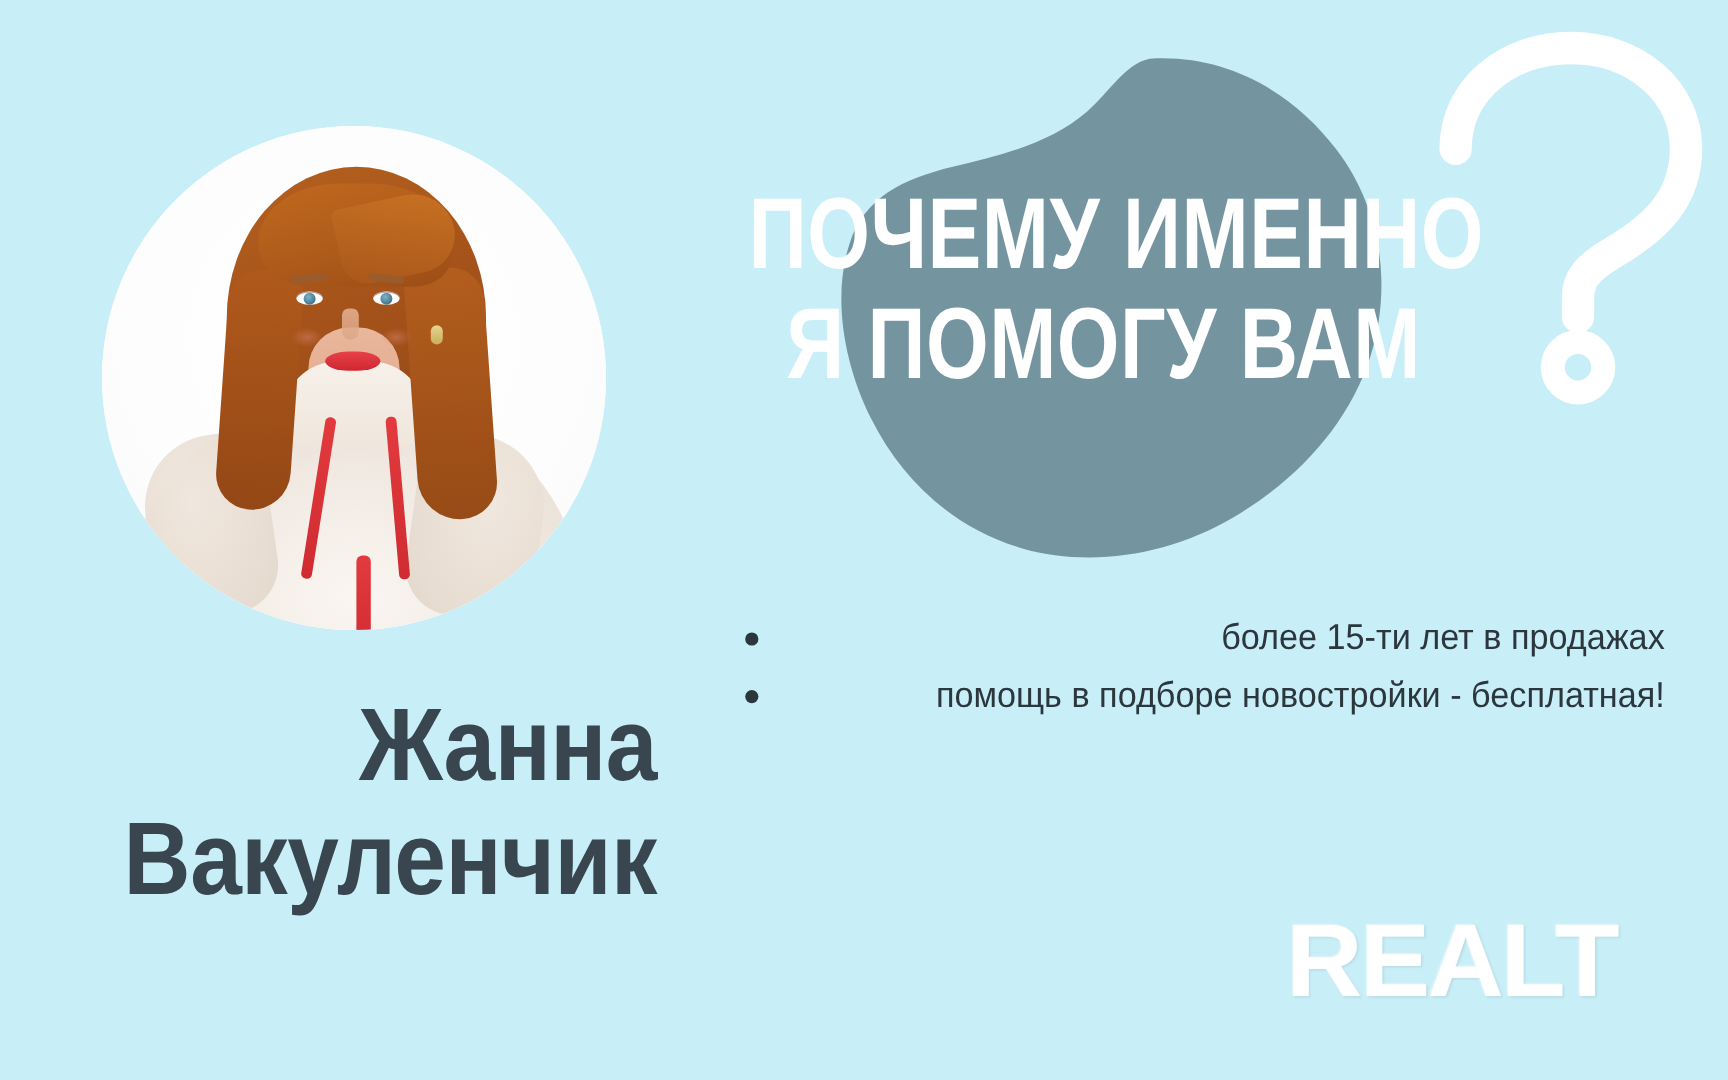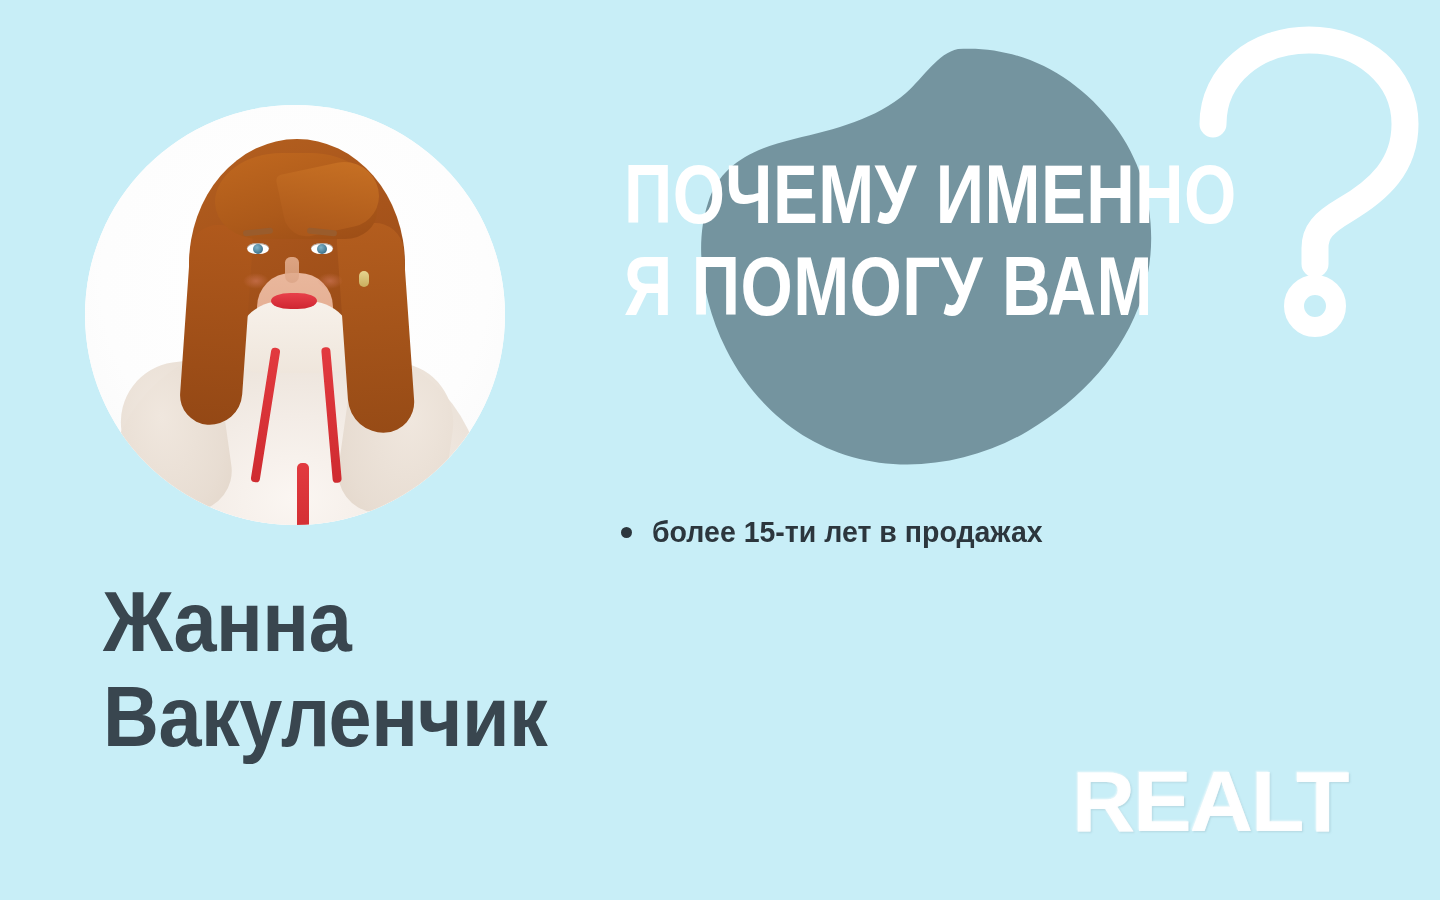--- a/index.html
+++ b/index.html
@@ -14,20 +14,21 @@
     background:#c8eef7;
     position:relative;
   }
 
   #stage {
     position:absolute;
     left:0; top:0;
     width:1440px; height:900px;
     background:#c8eef7;
     overflow:hidden;
+    text-align:right;
   }
 
   
   .blob-wrap {
     position:absolute;
     left:690px; top:45px;
     width:470px; height:430px;
   }
   .blob-wrap svg { display:block; width:100%; height:100%; }
 
@@ -244,21 +245,21 @@
   }
   .agent-name span { display:block; }
 
   
   .bullets {
     position:absolute;
     left:614px; top:508px;
     width:812px;
     color:#2c363d;
     font-family:"Liberation Sans Narrow","Liberation Sans", sans-serif;
-    font-weight:700;
+    font-weight:400;
     font-size:30px;
     line-height:48px;
   }
   .bullet-row {
     position:relative;
     padding-left:38px;
     margin-bottom:0;
   }
   .bullet-row .dot {
     position:absolute;
@@ -361,17 +362,21 @@
   <div class="agent-name">
     <span>Жанна</span>
     <span>Вакуленчик</span>
   </div>
 
   <div class="bullets">
     <div class="bullet-row">
       <span class="dot"></span>
       <span class="btext">более 15-ти лет в продажах</span>
     </div>
+    <div class="bullet-row">
+      <span class="dot"></span>
+      <span class="btext">помощь в подборе новостройки - бесплатная!</span>
+    </div>
   </div>
 
   <div class="watermark">REALT</div>
 
 </div>
 
 </body></html>

